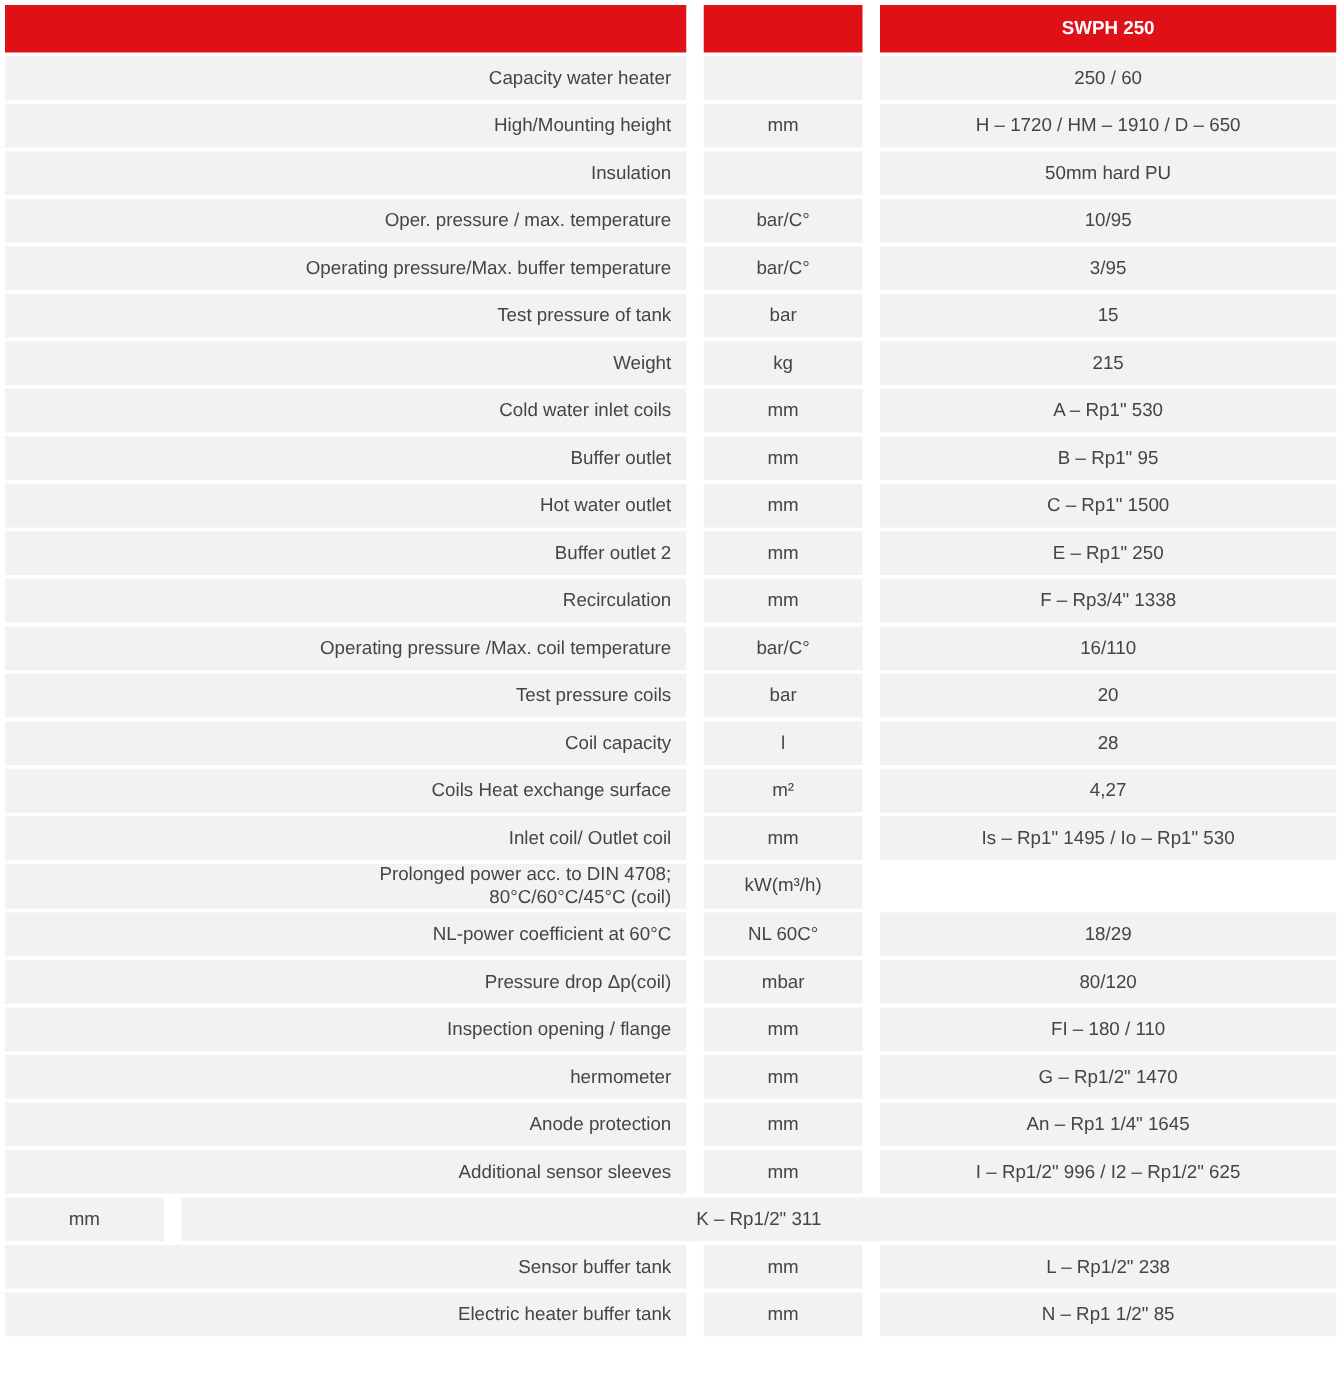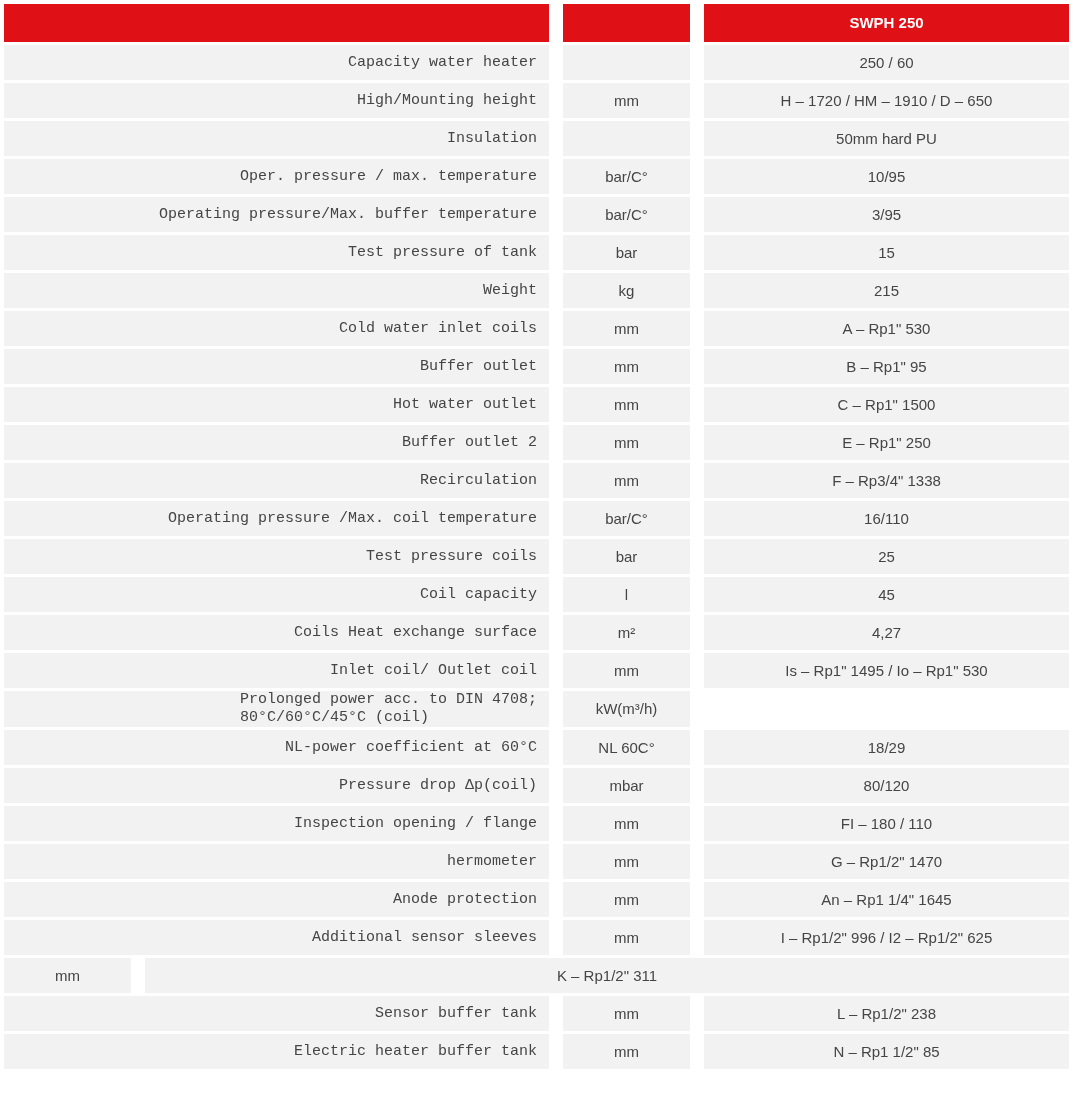--- a/index.html
+++ b/index.html
@@ -30,23 +30,23 @@
     display: flex;
     align-items: center;
     min-height: 35px;
     font-size: 15px;
     color: var(--text-color, #454545);
     line-height: 18px;
   }
   .cell.c-label {
     width: 545px;
     justify-content: flex-end;
+    text-align: right;
     padding-right: 12px;
     white-space: pre-line;
-    font-family: Liberation Mono, monospace;
   }
   .cell.c-unit {
     width: 127px;
     justify-content: center;
     text-align: center;
   }
   .cell.c-value {
     flex: 1;
     justify-content: center;
     text-align: center;
@@ -143,27 +143,27 @@
 
   <div class="trow">
     <div class="cell c-label">Operating pressure /Max. coil temperature</div>
     <div class="cell c-unit">bar/C°</div>
     <div class="cell c-value">16/110</div>
   </div>
 
   <div class="trow">
     <div class="cell c-label">Test pressure coils</div>
     <div class="cell c-unit">bar</div>
-    <div class="cell c-value">25</div>
+    <div class="cell c-value">20</div>
   </div>
 
   <div class="trow">
     <div class="cell c-label">Coil capacity</div>
     <div class="cell c-unit">l</div>
-    <div class="cell c-value">45</div>
+    <div class="cell c-value">28</div>
   </div>
 
   <div class="trow">
     <div class="cell c-label">Coils Heat exchange surface</div>
     <div class="cell c-unit">m²</div>
     <div class="cell c-value">4,27</div>
   </div>
 
   <div class="trow">
     <div class="cell c-label">Inlet coil/ Outlet coil</div>

